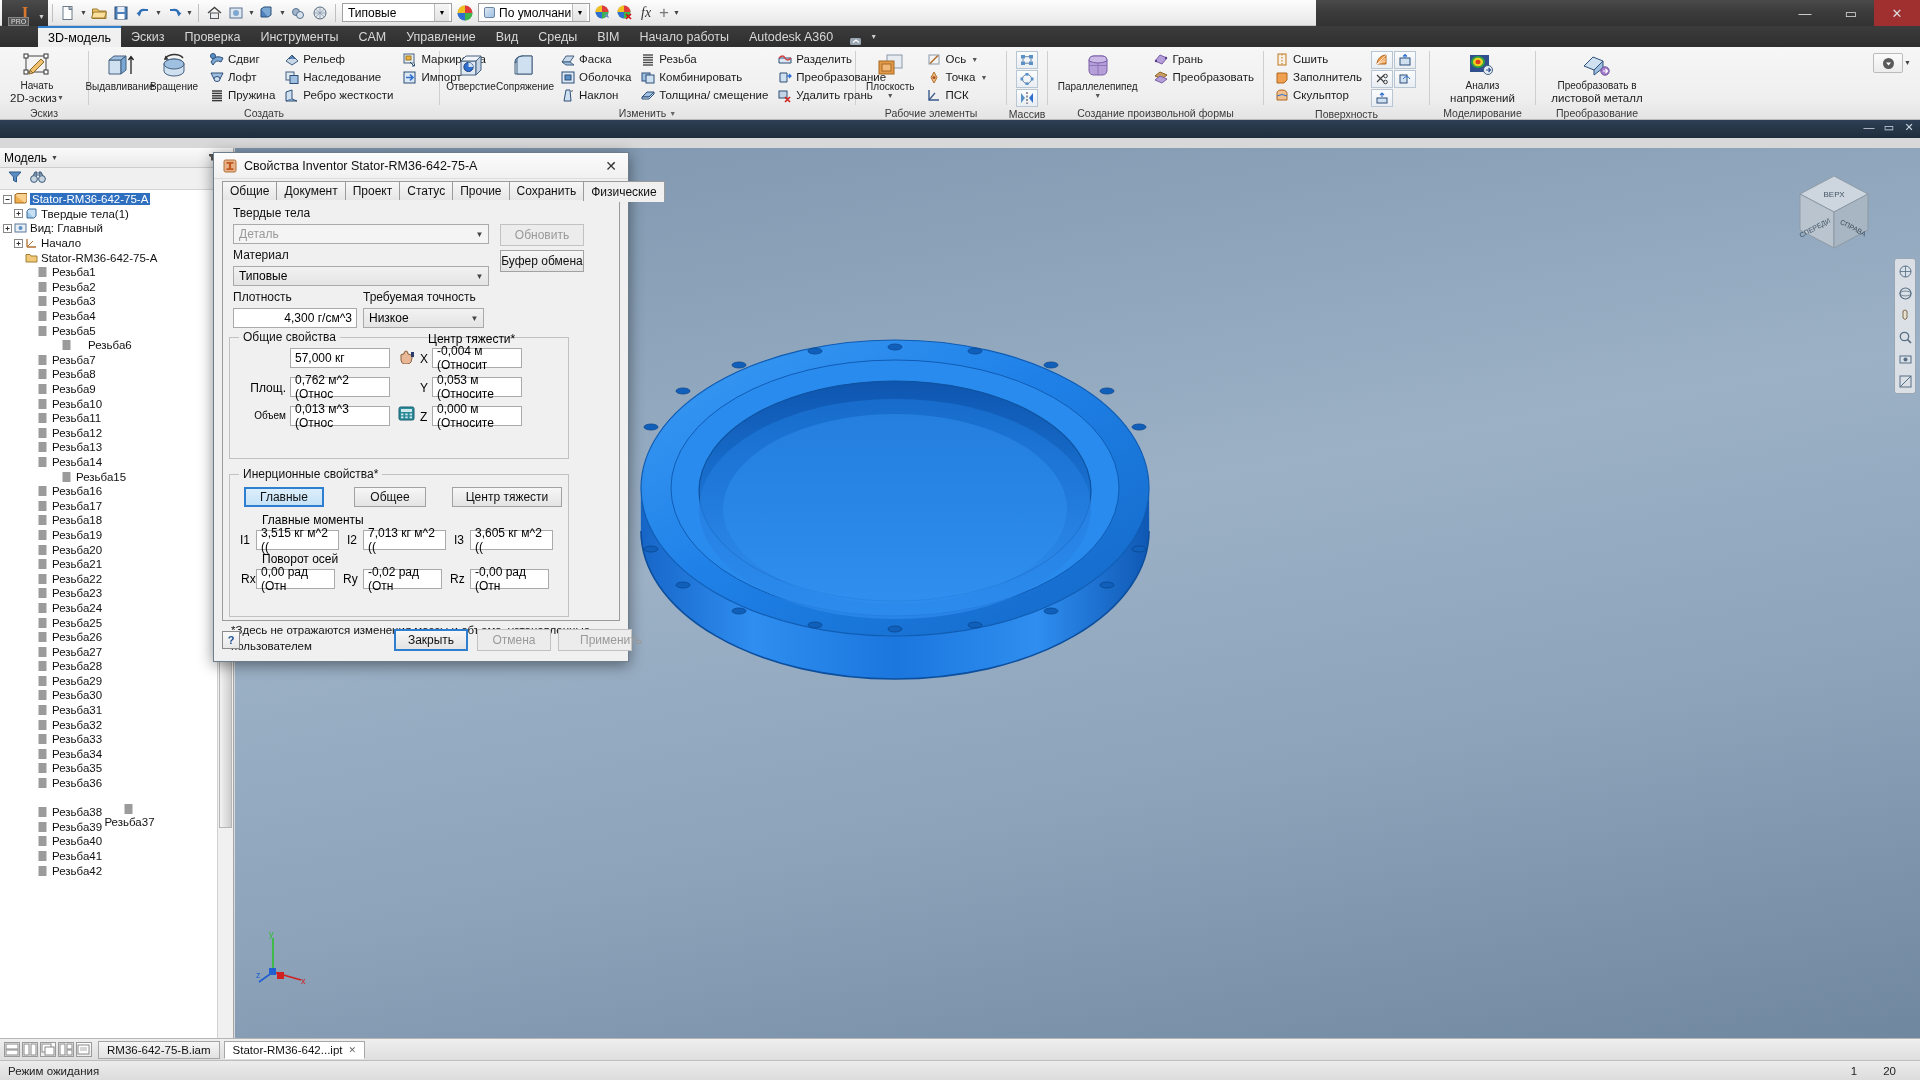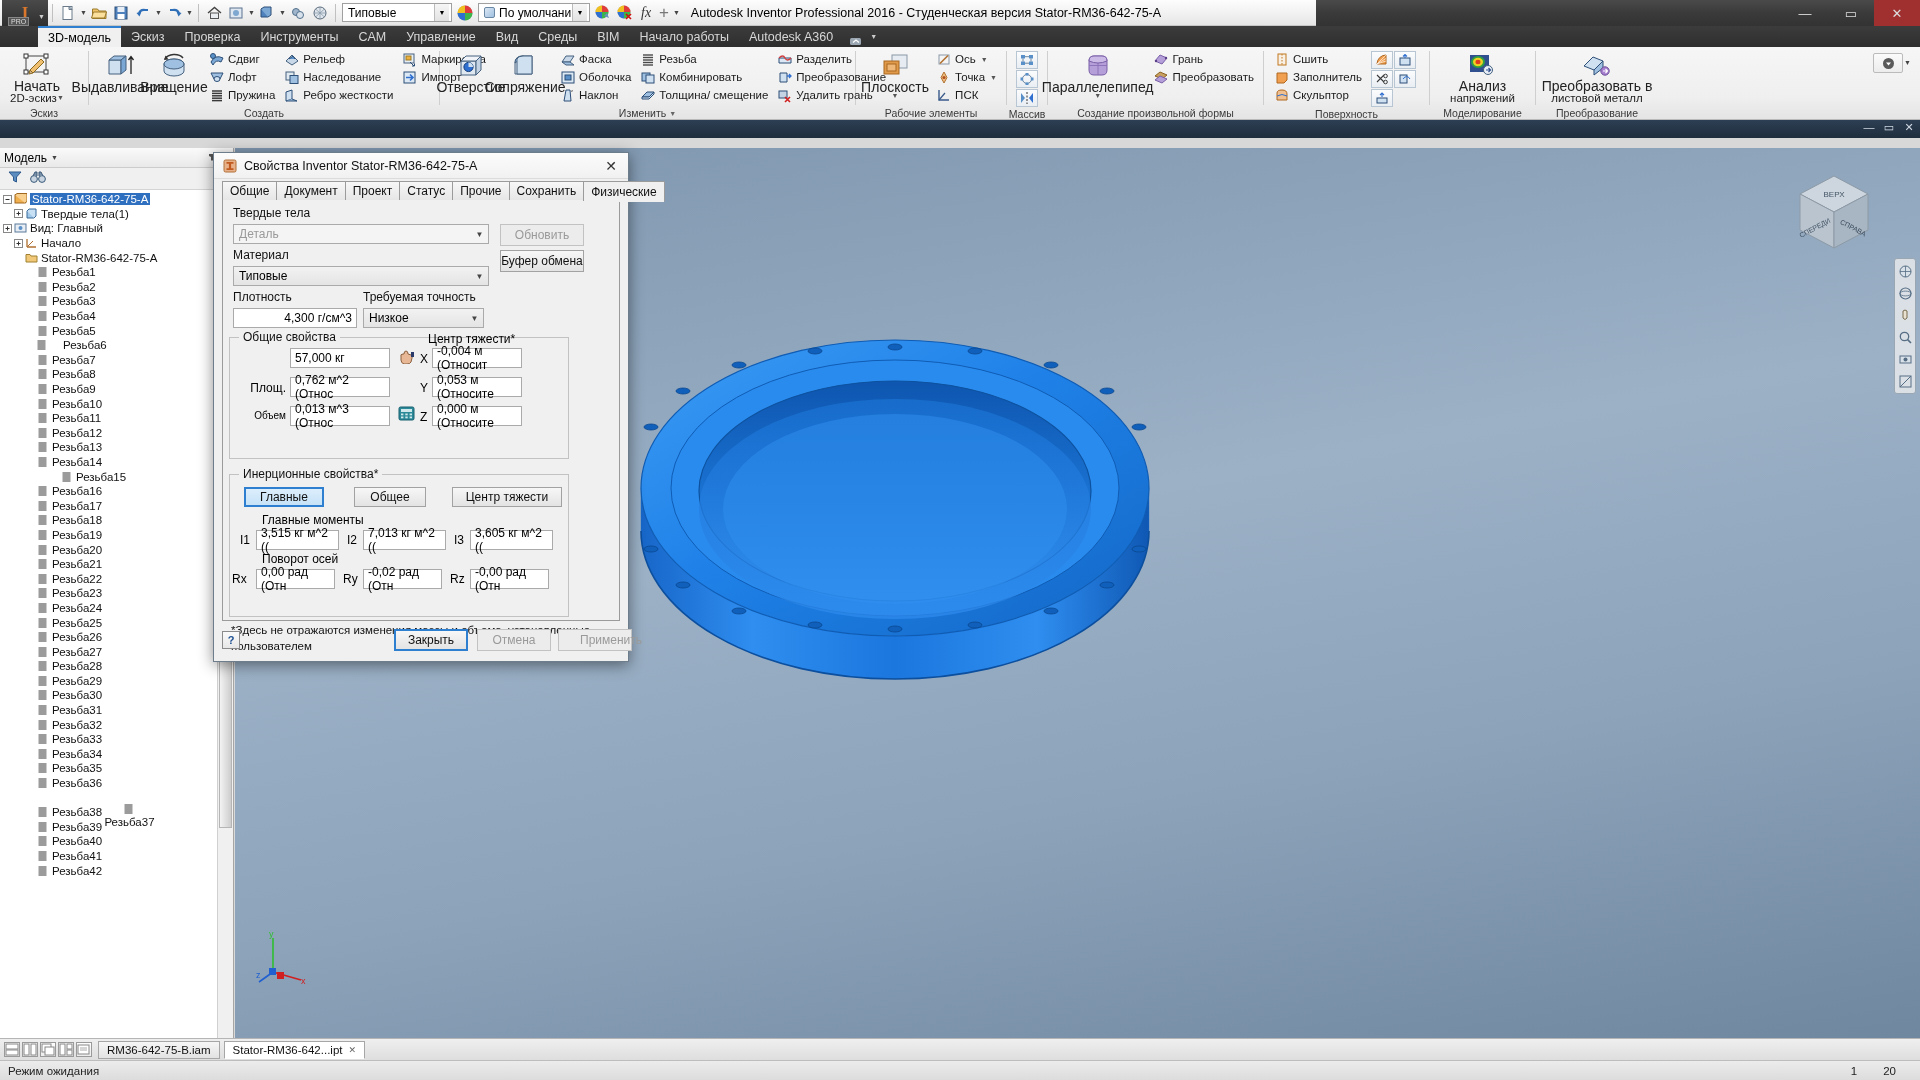--- a/index.html
+++ b/index.html
@@ -91,21 +91,21 @@
     display:flex; align-items:center; justify-content:center; white-space:nowrap;
   }
   .panel-label .plcaret { font-size:7px; margin-left:3px; color:#666; }
   .psep { width:1px; background:#cfcfcf; margin:4px 0 14px 0; }
 
   .big-btn {
     width:auto; min-width:54px; padding:2px 6px; display:flex; flex-direction:column;
     align-items:center; justify-content:flex-start; cursor:default; height:57px;
   }
   .big-btn .bi { height:30px; display:flex; align-items:center; justify-content:center; }
-  .big-btn .bl { font-size:14px; line-height:12px; text-align:center; color:#222; white-space:nowrap; }
+  .big-btn .bl { font-size:10px; line-height:12px; text-align:center; color:#222; white-space:nowrap; }
   .big-btn .bl2 { font-size:11.5px; line-height:12px; text-align:center; color:#222; white-space:nowrap; }
   .bcaret { font-size:7px; color:#555; line-height:6px; }
 
   .col { display:flex; flex-direction:column; justify-content:flex-start; padding-top:1px; }
   .sm-btn {
     height:18px; display:flex; align-items:center; padding:0 5px 0 2px; cursor:default; white-space:nowrap;
   }
   .sm-btn .si { width:19px; height:17px; display:flex; align-items:center; justify-content:center; }
   .sm-btn .sl { font-size:11.5px; color:#1a1a1a; margin-left:2px; }
   .sm-btn .scaret { font-size:7px; color:#555; margin-left:5px; }
@@ -418,21 +418,20 @@
             <path d="M10 10 l5 5 M15 10 l-5 5" stroke="#d01010" stroke-width="1.6"></path>
           </svg>
       </div>
 
       <div style="font-family:'Liberation Serif',serif;font-style:italic;font-size:14px;margin:0 5px;color:#333;">fx</div>
       <div style="font-size:17px;color:#777;margin:0 3px;">+</div>
       <div class="qcaret">▼</div>
     </div>
 
     <div class="win-title">
-      <div class="title-text">Autodesk Inventor Professional 2016 - Студенческая версия    Stator-RM36-642-75-A</div>
 
       <div class="winbtns">
         <div class="winbtn">—</div>
         <div class="winbtn">▭</div>
         <div class="winbtn close">✕</div>
       </div>
     </div>
   </div>
 
   <div class="ribbon-tabs">
@@ -1282,21 +1281,21 @@
                   <path d="M2.5 2 h8"></path>
                   <path d="M2.5 4 h8"></path>
                   <path d="M2.5 6 h8"></path>
                   <path d="M2.5 8 h8"></path>
                   <path d="M2.5 10 h8"></path>
                 </g>
               </svg>
             </span>
             <span class="tlbl">Резьба5</span>
           </div>
-          <div class="tnode" style="padding-left: 11px; gap: 12px;">
+          <div class="tnode" style="padding-left: 36px; gap: 12px;">
             <span class="expander"></span>
             <span class="tico">
               <svg width="13" height="12" viewBox="0 0 13 12">
                 <g stroke="#4a4a4a" stroke-width="1.1" fill="none">
                   <path d="M2.5 2 h8"></path>
                   <path d="M2.5 4 h8"></path>
                   <path d="M2.5 6 h8"></path>
                   <path d="M2.5 8 h8"></path>
                   <path d="M2.5 10 h8"></path>
                 </g>
@@ -1957,21 +1956,21 @@
 
         <div style="position:absolute;left:10px;top:58px;font-size:12px;">I1</div>
         <div class="fld" style="position:absolute;left:26px;top:55px;width:83px;">3,515 кг м^2 ((</div>
         <div style="position:absolute;left:117px;top:58px;font-size:12px;">I2</div>
         <div class="fld" style="position:absolute;left:133px;top:55px;width:83px;">7,013 кг м^2 ((</div>
         <div style="position:absolute;left:224px;top:58px;font-size:12px;">I3</div>
         <div class="fld" style="position:absolute;left:240px;top:55px;width:83px;">3,605 кг м^2 ((</div>
 
         <div style="position:absolute;left:32px;top:77px;font-size:12px;">Поворот осей</div>
 
-        <div style="position:absolute;left:2px;top:97px;font-size:12px;">Rx</div>
+        <div style="position:absolute;left:11px;top:97px;font-size:12px;">Rx</div>
         <div class="fld" style="position:absolute;left:26px;top:94px;width:79px;">0,00 рад (Отн</div>
         <div style="position:absolute;left:113px;top:97px;font-size:12px;">Ry</div>
         <div class="fld" style="position:absolute;left:133px;top:94px;width:79px;">-0,02 рад (Отн</div>
         <div style="position:absolute;left:220px;top:97px;font-size:12px;">Rz</div>
         <div class="fld" style="position:absolute;left:240px;top:94px;width:79px;">-0,00 рад (Отн</div>
       </div>
 
       <div style="position:absolute;left:8px;top:424px;font-size:11.5px;color:#111;">*Здесь не отражаются изменения массы и объема, установленные</div>
       <div style="position:absolute;left:8px;top:440px;font-size:11.5px;color:#111;">пользователем</div>
     </div>

